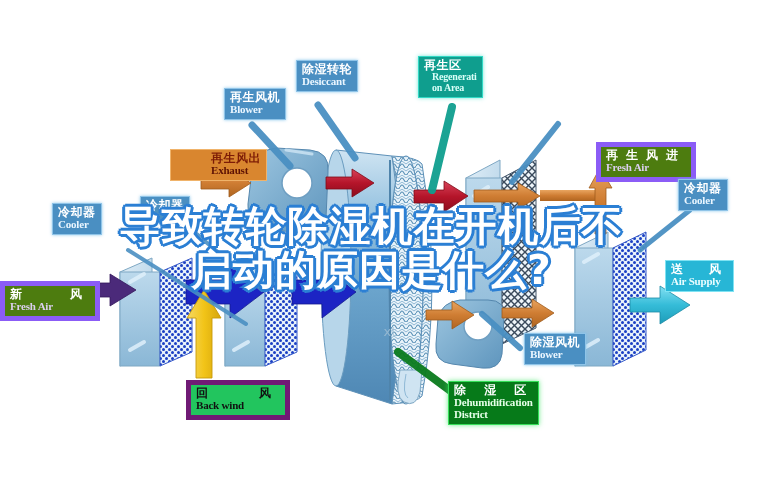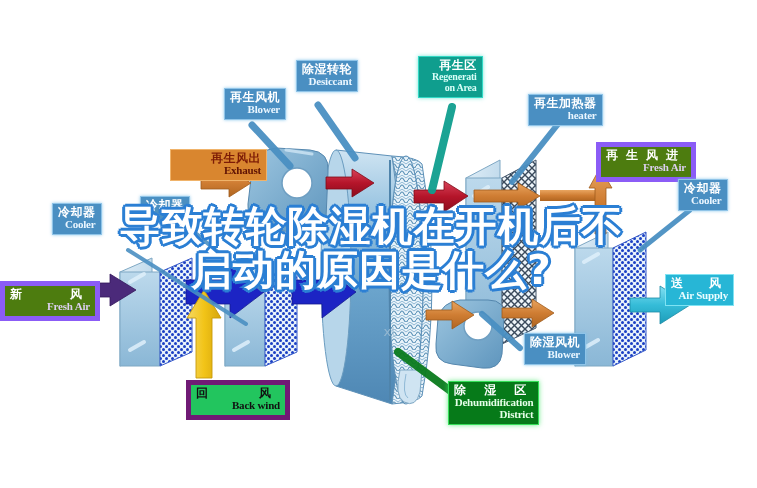--- a/index.html
+++ b/index.html
@@ -19,21 +19,21 @@
   }
   #svg-layer {
     position: absolute;
     left: 0; top: 0;
     width: 757px; height: 488px;
   }
 
   
   .lbl {
     position: absolute;
-    text-align: right;
+    text-align: left;
     line-height: 1.08;
     padding: 2px 5px 3px 5px;
     white-space: nowrap;
     z-index: 30;
   }
   .lbl .cn {
     display: block;
     font-family: "DejaVu Sans", sans-serif;
     font-weight: 700;
     font-size: 12px;
@@ -338,24 +338,20 @@
     <span class="cn">再生风出</span>
     <span class="en">Exhaust</span>
   </div>
 
   <div class="lbl teal" style="left:418px; top:56px;">
     <span class="cn">再生区</span>
     <span class="en sm">Regenerati</span>
     <span class="en sm">on Area</span>
   </div>
 
-  <div class="lbl blue" style="left:528px; top:94px;">
-    <span class="cn">再生加热器</span>
-    <span class="en">heater</span>
-  </div>
 
   <div class="lbl purple" style="left:596px; top:142px;">
     <span class="cn">再生风进</span>
     <span class="en">Fresh Air</span>
   </div>
 
   <div class="lbl blue" style="left:678px; top:179px;">
     <span class="cn">冷却器</span>
     <span class="en">Cooler</span>
   </div>
@@ -383,21 +379,21 @@
     <span class="cn">除湿风机</span>
     <span class="en">Blower</span>
   </div>
 
   <div class="lbl green" style="left:448px; top:381px;">
     <span class="cn">除 湿 区</span>
     <span class="en">Dehumidification</span>
     <span class="en">District</span>
   </div>
 
-  <div class="lbl cyan" style="left:665px; top:274px;">
+  <div class="lbl cyan" style="left:665px; top:260px;">
     <span class="cn">送　风</span>
     <span class="en">Air Supply</span>
   </div>
 
   <div id="headline">
     <span class="hl-line">导致转轮除湿机在开机后不</span>
     <span class="hl-line">启动的原因是什么?</span>
   </div>
 
 </div>

